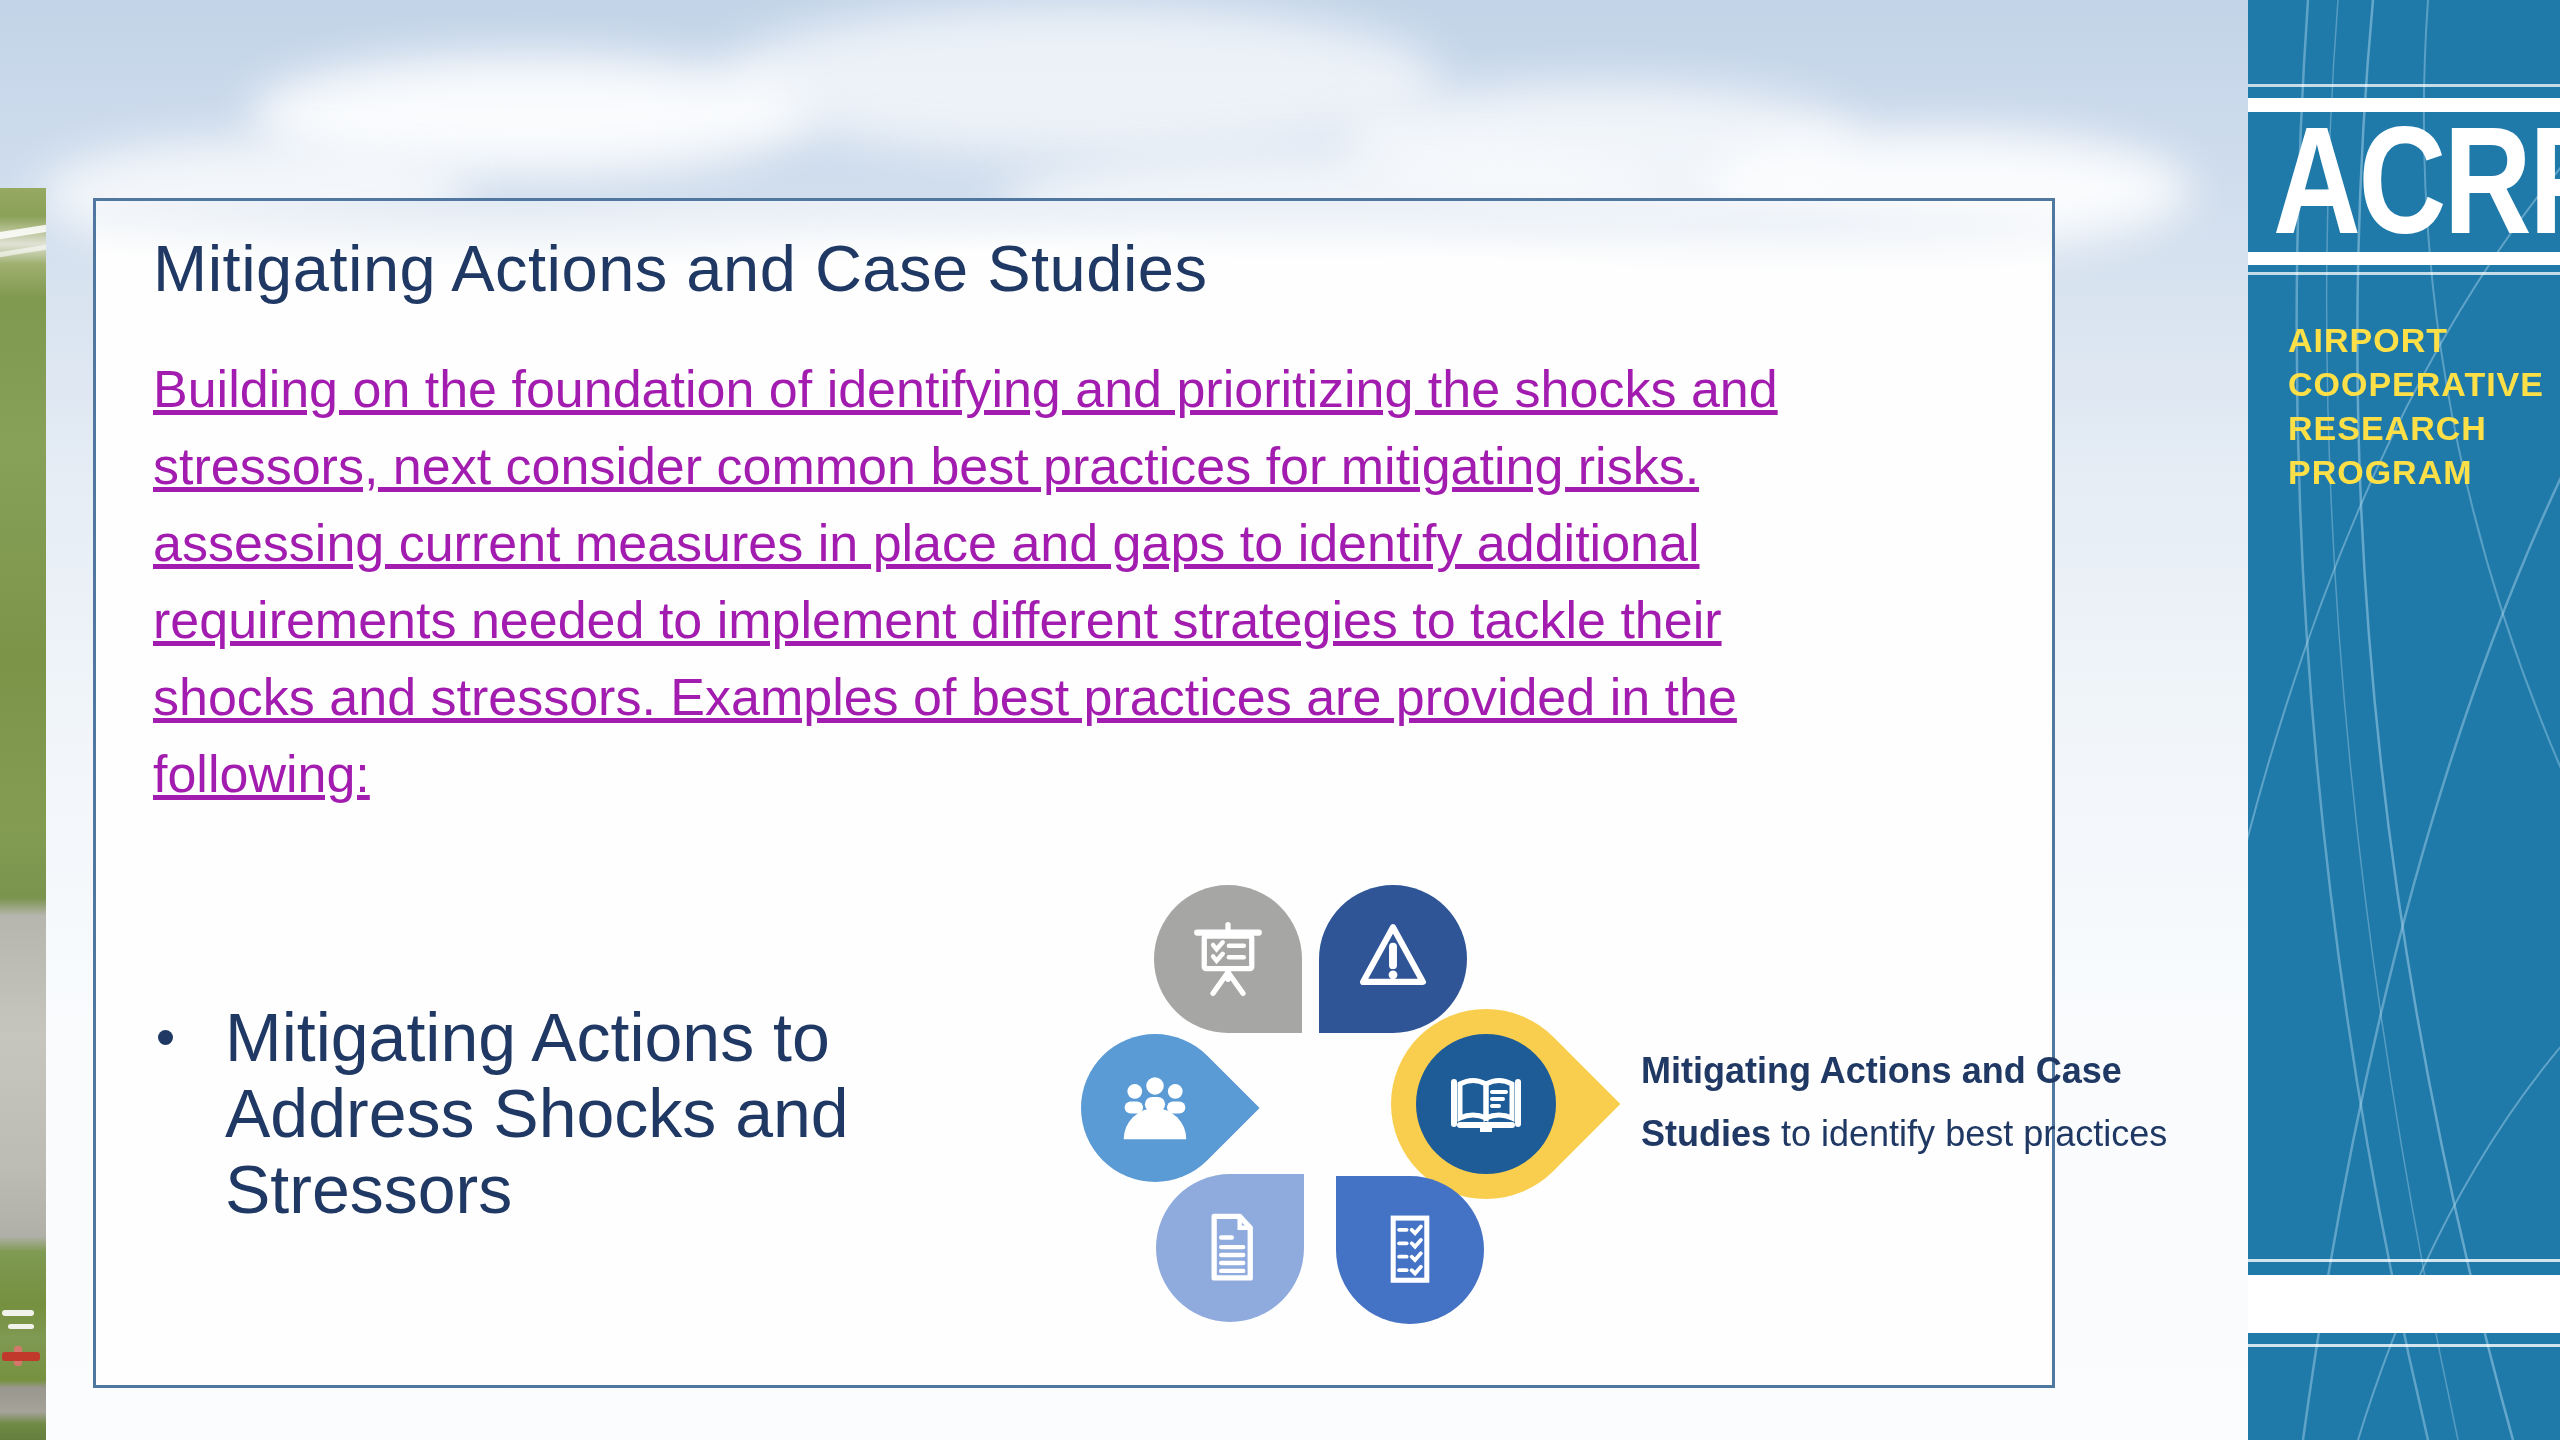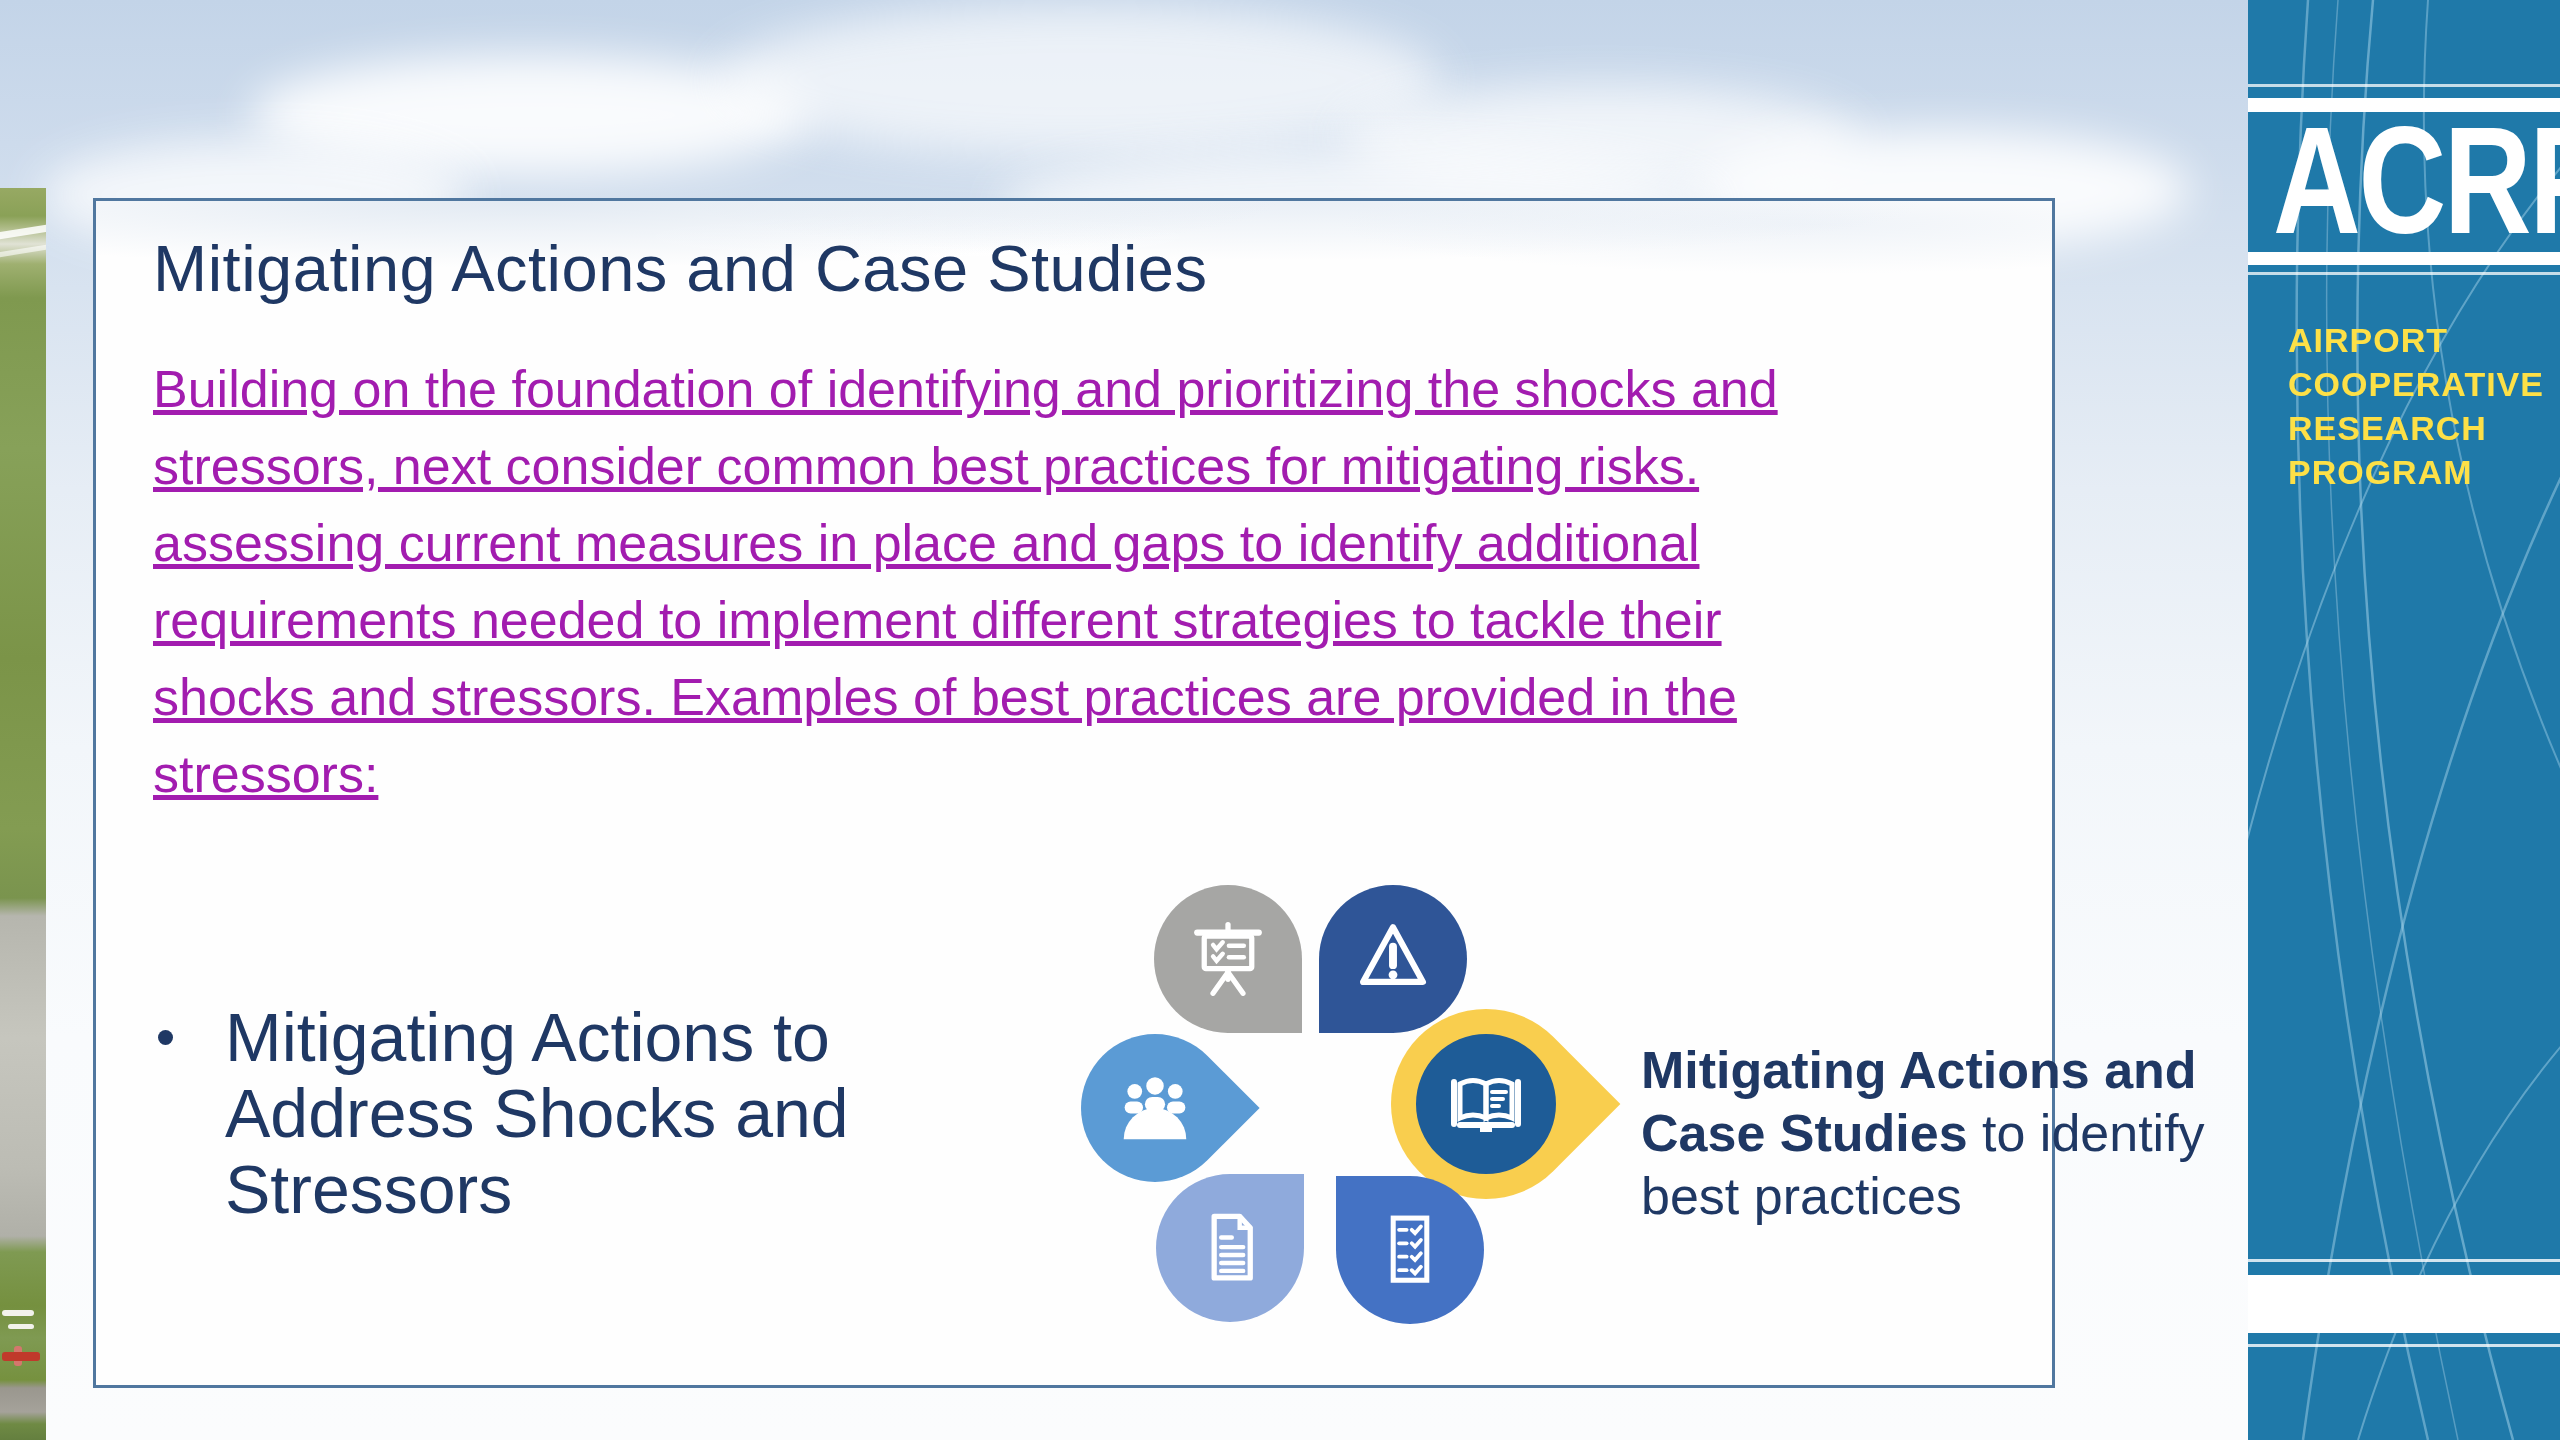--- a/index.html
+++ b/index.html
@@ -59,21 +59,21 @@
   .petal .icon-holder{position:absolute;inset:0;display:flex;align-items:center;justify-content:center;}
   .petal.presentation{left:73px;top:0;width:148px;height:148px;background:#a6a6a4;border-radius:50% 50% 0 50%;}
   .petal.warning{left:238px;top:0;width:148px;height:148px;background:#2f5597;border-radius:50% 50% 50% 0;}
   .petal.people{left:0;top:149px;width:148px;height:148px;background:#5b9bd5;border-radius:50% 50% 0 50%;transform:rotate(-45deg);}
   .petal.document{left:75px;top:289px;width:148px;height:148px;background:#8faadc;border-radius:50% 0 50% 50%;}
   .petal.checklist{left:255px;top:291px;width:148px;height:148px;background:#4472c4;border-radius:0 50% 50% 50%;}
   .petal.book{left:310px;top:124px;width:190px;height:190px;background:#f9ce4e;border-radius:50% 50% 0 50%;transform:rotate(-45deg);}
   .petal.people .icon-holder,.petal.book .icon-holder{transform:rotate(45deg);}
   .inner-circle{position:absolute;left:25px;top:25px;width:140px;height:140px;border-radius:50%;background:#1e5c97;display:flex;align-items:center;justify-content:center;}
   
-  .callout{position:absolute;left:1545px;top:838px;width:590px;font-size:52px;line-height:63px;color:#1f3864;}
+  .callout{position:absolute;left:1545px;top:838px;width:590px;font-size:36px;line-height:63px;color:#1f3864;}
   .callout .b{font-weight:bold;}
   
   .sidebar{position:absolute;left:2224px;top:0;width:336px;height:1440px;background:#1f79a9;overflow:hidden;margin-left:24px;}
   .sidebar svg.arcs{position:absolute;left:0;top:0;}
   .sb-hairline{position:absolute;left:0;width:336px;height:3px;background:rgba(255,255,255,.75);}
   .sb-bar{position:absolute;left:0;width:336px;background:#ffffff;}
   .sb-logo{
     position:absolute;left:25px;top:104px;color:#ffffff;font-size:152px;font-weight:bold;
     line-height:1.0;letter-spacing:-3px;transform:scaleX(.8);transform-origin:left top;white-space:nowrap;
   }
@@ -106,21 +106,21 @@
     <div class="card-tint"></div>
 
     <div class="slide-title">Mitigating Actions and Case Studies</div>
 
     <div class="slide-paragraph">
       <div class="pline">Building on the foundation of identifying and prioritizing the shocks and</div>
       <div class="pline">stressors, next consider common best practices for mitigating risks.</div>
       <div class="pline">assessing current measures in place and gaps to identify additional</div>
       <div class="pline">requirements needed to implement different strategies to tackle their</div>
       <div class="pline">shocks and stressors. Examples of best practices are provided in the</div>
-      <div class="pline">stressors:</div>
+      <div class="pline">following:</div>
     </div>
 
     <div class="bullet-list">
       <div class="bullet-item">
         <span class="bullet-dot"></span>
         <span class="bullet-text">Mitigating Actions to Address Shocks and Stressors</span>
       </div>
     </div>
 
     <div class="flower">

